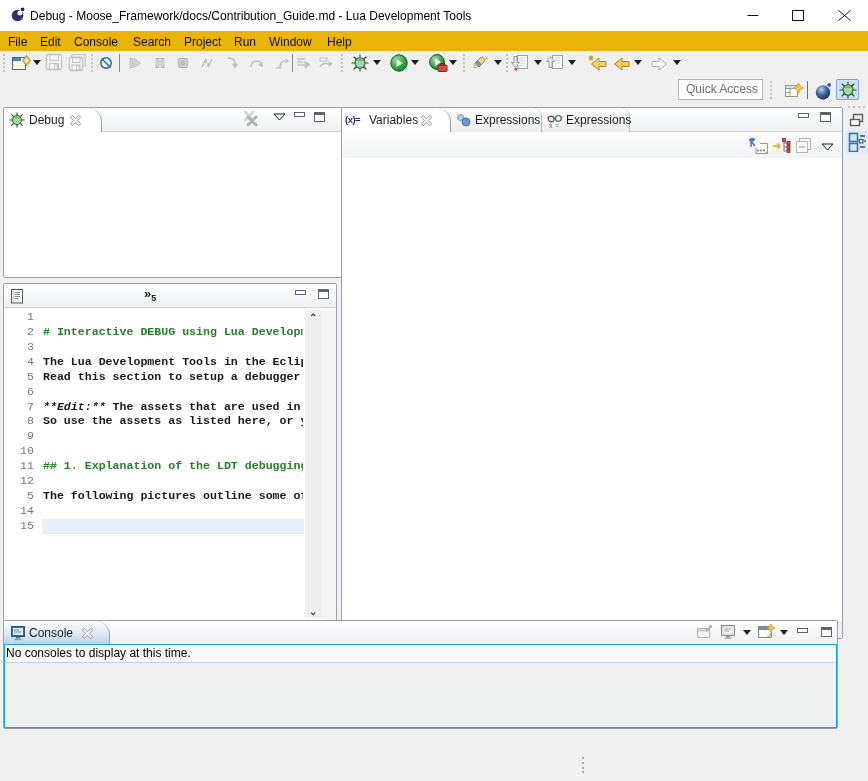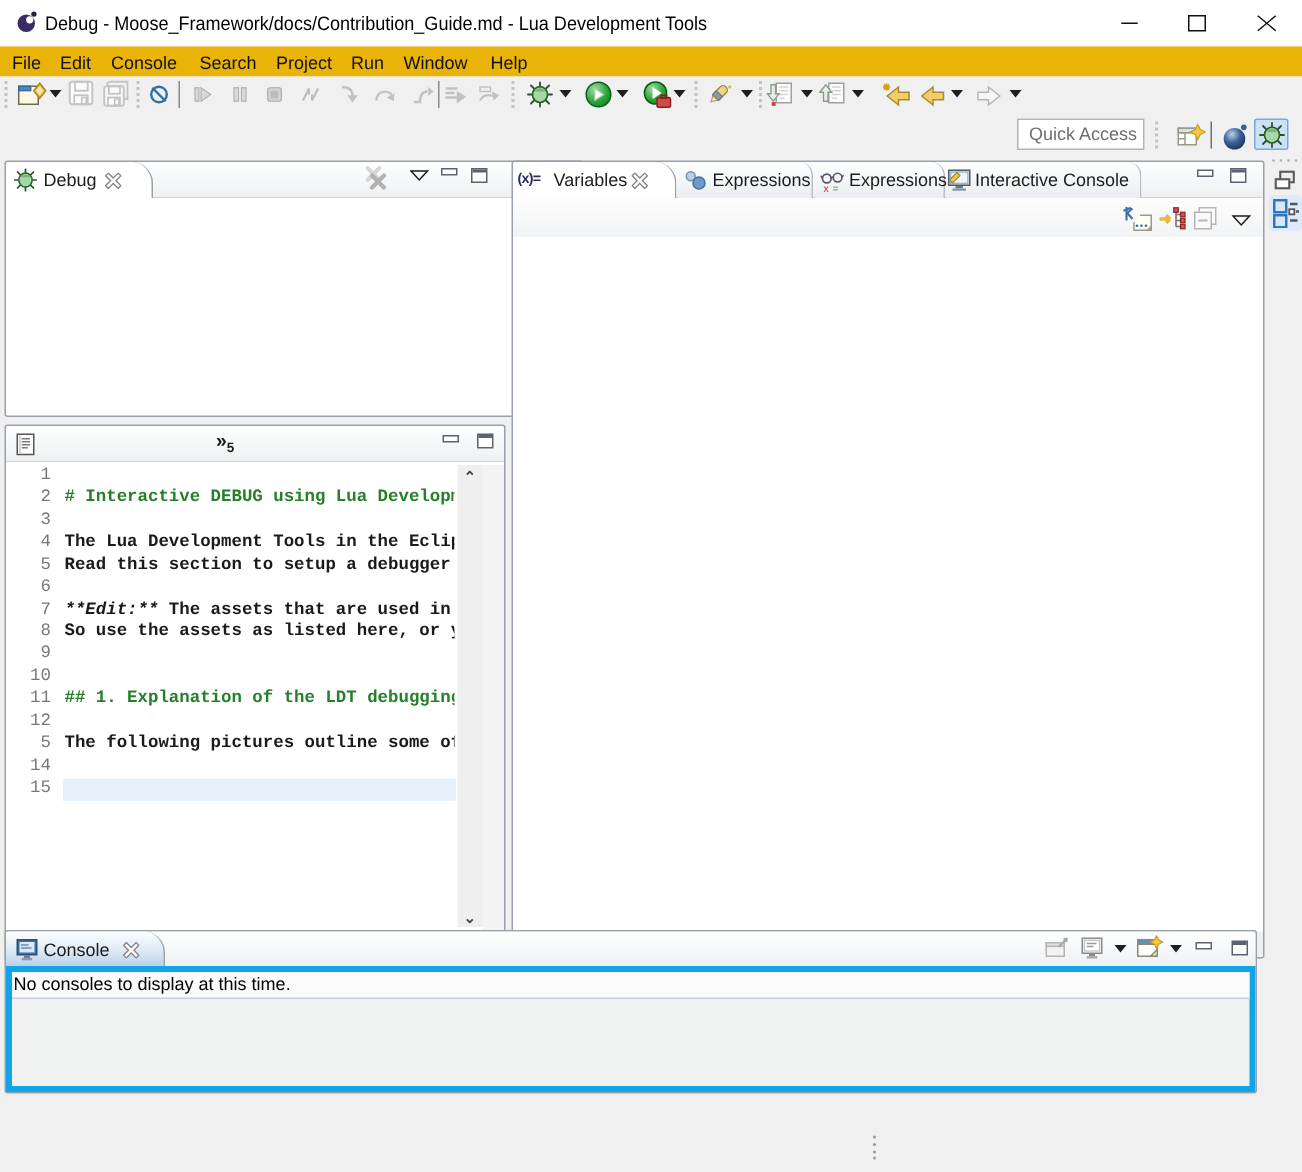--- a/index.html
+++ b/index.html
@@ -383,30 +383,20 @@
    <span class="tlabel" style="left:23px">Expressions</span>
    <svg style="position:absolute;left:3px;top:4px" width="18" height="17">
     <circle cx="5.2" cy="7" r="2.9" fill="none" stroke="#55555f" stroke-width="1.1"></circle>
     <circle cx="12.4" cy="6.4" r="2.9" fill="none" stroke="#55555f" stroke-width="1.1"></circle>
     <path d="M8 7 Q8.8 5.6 9.6 6.6" fill="none" stroke="#55555f" stroke-width="1"></path>
     <path d="M2.4 6.9 L1.2 5.2 M15 6.3 L16.4 4.8" stroke="#55555f" stroke-width="1"></path>
     <text x="3" y="16" font-size="7" fill="#b33" font-family="Liberation Sans">x</text>
     <text x="9" y="16" font-size="7" fill="#393" font-family="Liberation Sans">=</text>
    </svg>
  </div>
- <div class="tabi" style="left:289px;width:130px">
-   <span class="tlabel" style="left:19px">Interactive Console</span>
-   <svg style="position:absolute;left:0px;top:3px" width="18" height="18">
-    <rect x="1.5" y="2.5" width="14" height="10" fill="#d7e6f2" stroke="#4a5a6a"></rect>
-    <rect x="2.8" y="3.8" width="11.4" height="7.4" fill="#eef5fb" stroke="#9ab0c2" stroke-width="0.8"></rect>
-    <rect x="6" y="13" width="5" height="1.6" fill="#6a7a8a"></rect>
-    <rect x="4" y="14.6" width="9" height="1.6" fill="#8a9aaa"></rect>
-    <path d="M2 9 L7 4 L9 6 L4 11 Z" fill="#f0c94f" stroke="#a8862a" stroke-width="0.8"></path>
-   </svg>
- </div>
  <div class="vmin" style="left:456px;top:5px"></div>
  <div class="vmax" style="left:478px;top:4px"></div>
  <div style="position:absolute;left:0;top:24px;right:0;height:26px;background:linear-gradient(#fdfdfd,#f2f3f5)"></div>
 
  <svg style="position:absolute;left:406px;top:29px" width="21" height="18">
   <path d="M12 6.5 L19.5 6.5 L19.5 16.5 L8 16.5 L8 11" fill="#fffef0" stroke="#9a9a8a" fill-opacity="0.9"></path>
   <path d="M17 16.5 L19.5 14 L19.5 16.5 Z" fill="#e8e4c0" stroke="#9a9a8a"></path>
   <path d="M3 1 L3 10 M1 3.5 L6 1.5 M3.5 5 L7 9 M3.5 5 L7 2" stroke="#3c6eb4" stroke-width="1.4" fill="none"></path>
   <circle cx="10" cy="13.5" r="0.9" fill="#3c6eb4"></circle>
       <circle cx="13" cy="13.5" r="0.9" fill="#3c6eb4"></circle>
@@ -463,21 +453,21 @@
  <div class="dd" style="left:739px;top:9px"></div>
  <svg style="position:absolute;left:753px;top:2px" width="19" height="18">
   <rect x="1.5" y="3.5" width="13" height="11" fill="#fffef8" stroke="#8a8a7a"></rect>
   <rect x="1.5" y="3.5" width="13" height="3" fill="#5e92c0" stroke="#8a8a7a"></rect>
   <path d="M10 14.5 L14.5 10 L14.5 14.5 Z" fill="#e8e4c0" stroke="#8a8a7a"></path>
   <path d="M14 1 L15.4 3.6 L18 5 L15.4 6.4 L14 9 L12.6 6.4 L10 5 L12.6 3.6 Z" fill="#f5c842" stroke="#c79a2a" stroke-width="0.8"></path>
  </svg>
  <div class="dd" style="left:776px;top:9px"></div>
  <div class="vmin" style="left:793px;top:7px"></div>
  <div class="vmax" style="left:817px;top:6px"></div>
- <div style="position:absolute;left:0;top:23px;right:0;bottom:0;background:#eff0f0;border:4px solid #0ea5e9">
+ <div style="position:absolute;left:0;top:23px;right:0;bottom:0;background:#eff0f0;border:1px solid #0ea5e9">
    <div style="position:absolute;left:0;top:0;right:0;height:18px;background:#fafafa;border-bottom:1px solid #c6cfda;font-size:12px;color:#000;line-height:17px;padding-left:1px">No consoles to display at this time.</div>
  </div>
 </div>
 
 <svg class="a" style="left:847px;top:105px" width="21" height="4">
  <circle cx="2" cy="2" r="0.9" fill="#b0b0b0"></circle>
     <circle cx="7" cy="2" r="0.9" fill="#b0b0b0"></circle>
  <circle cx="12" cy="2" r="0.9" fill="#b0b0b0"></circle>
     <circle cx="17" cy="2" r="0.9" fill="#b0b0b0"></circle>
 </svg>

